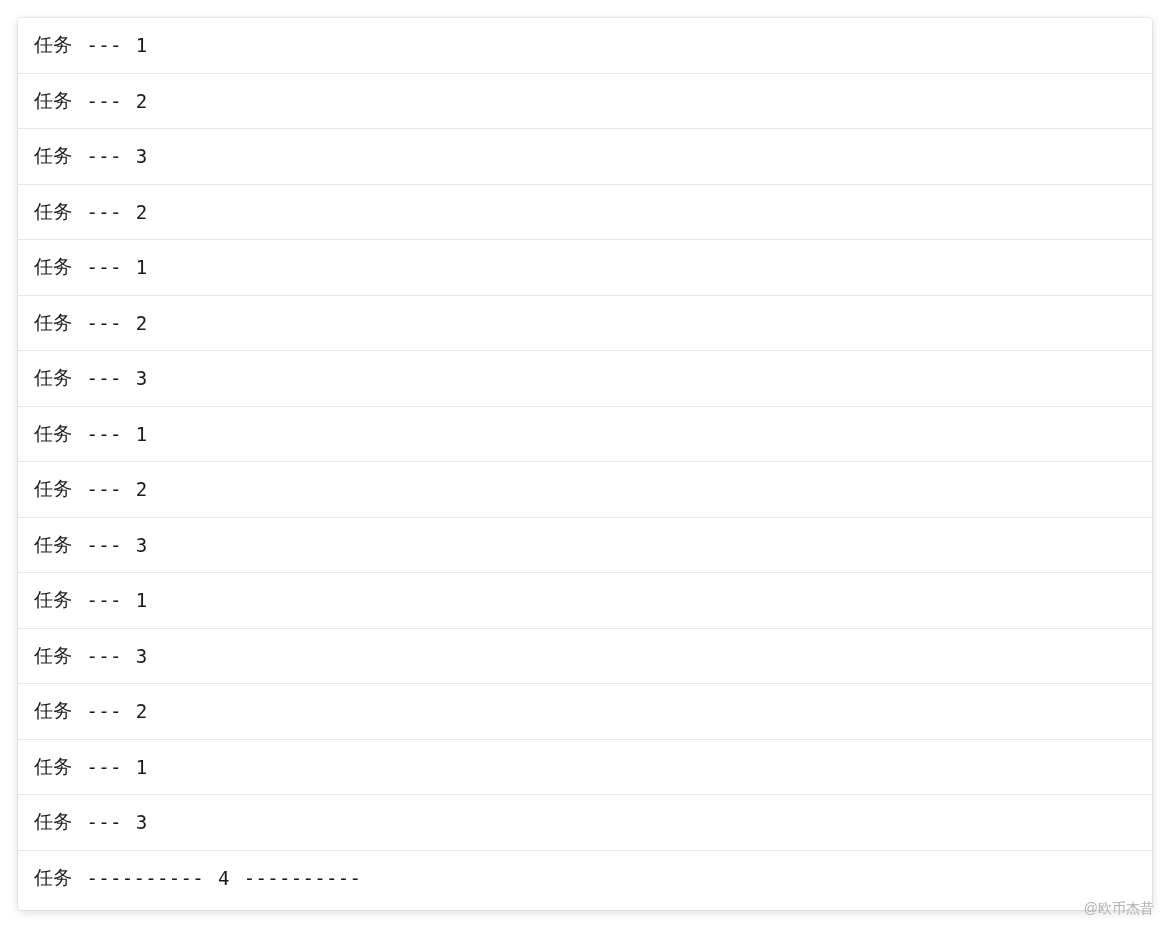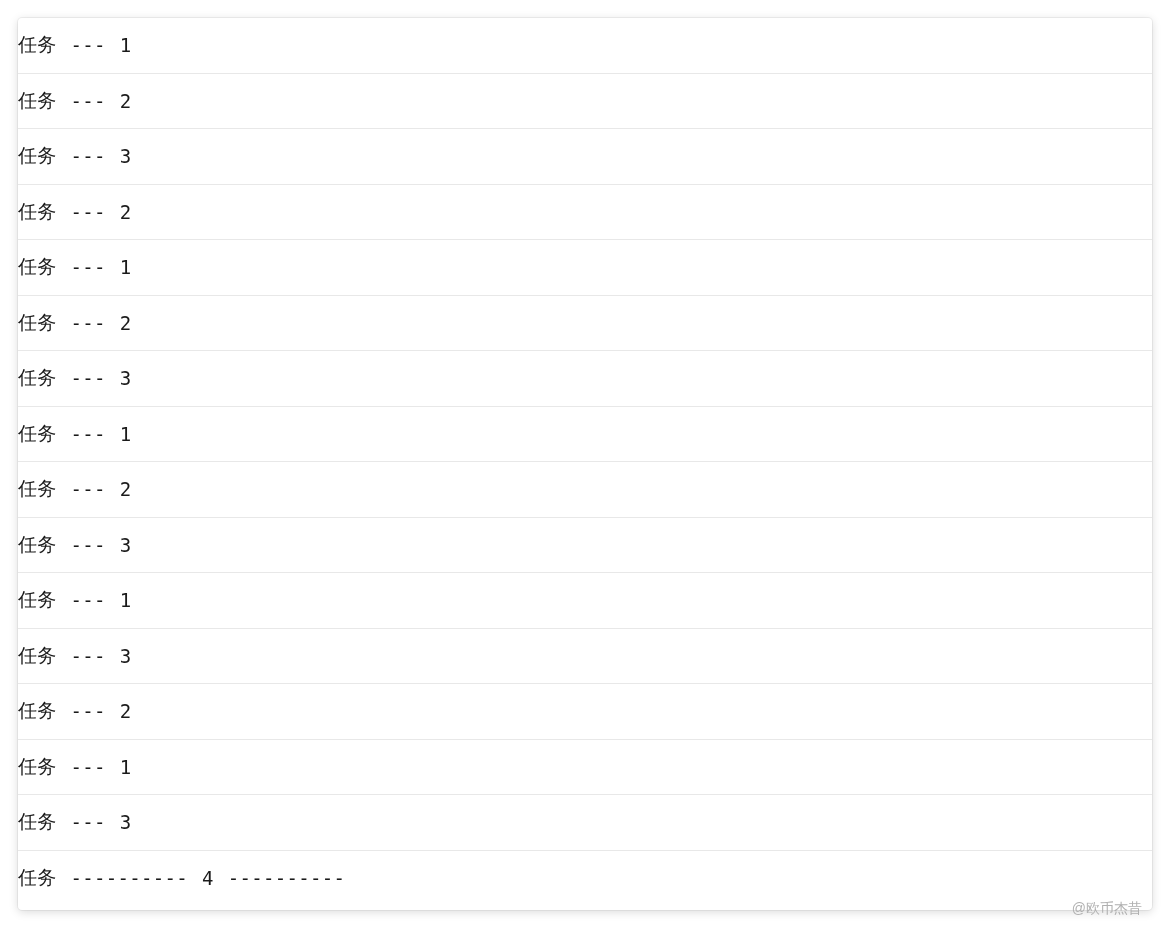--- a/index.html
+++ b/index.html
@@ -20,20 +20,21 @@
       height: 100%;
       background: #ffffff;
       border-radius: 4px;
       box-shadow: 0 2px 10px rgba(0,0,0,0.15), 0 0 0 1px rgba(0,0,0,0.05);
       overflow: hidden;
     }
     .log-row {
       height: 55.5px;
       display: flex;
       align-items: center;
+      padding-left: 16px;
       border-bottom: 1px solid #e8e8e8;
       font-size: 19px;
       color: #1a1a1a;
       letter-spacing: 0.3px;
     }
     .log-row:last-of-type {
       border-bottom: none;
     }
     .prefix {
       margin-right: 14px;
@@ -44,21 +45,21 @@
     .num {
     }
     .long-dashes-left {
       margin-right: 14px;
     }
     .long-dashes-right {
       margin-left: 14px;
     }
     .watermark {
       position: absolute;
-      right: 28px;
+      right: 16px;
       bottom: 10px;
       font-size: 14px;
       color: #b0b0b0;
       font-family: -apple-system, BlinkMacSystemFont, "Helvetica Neue", Arial, sans-serif;
     }
   </style>
 </head>
 <body>
 
 <div class="console-wrapper" id="wrapper">

